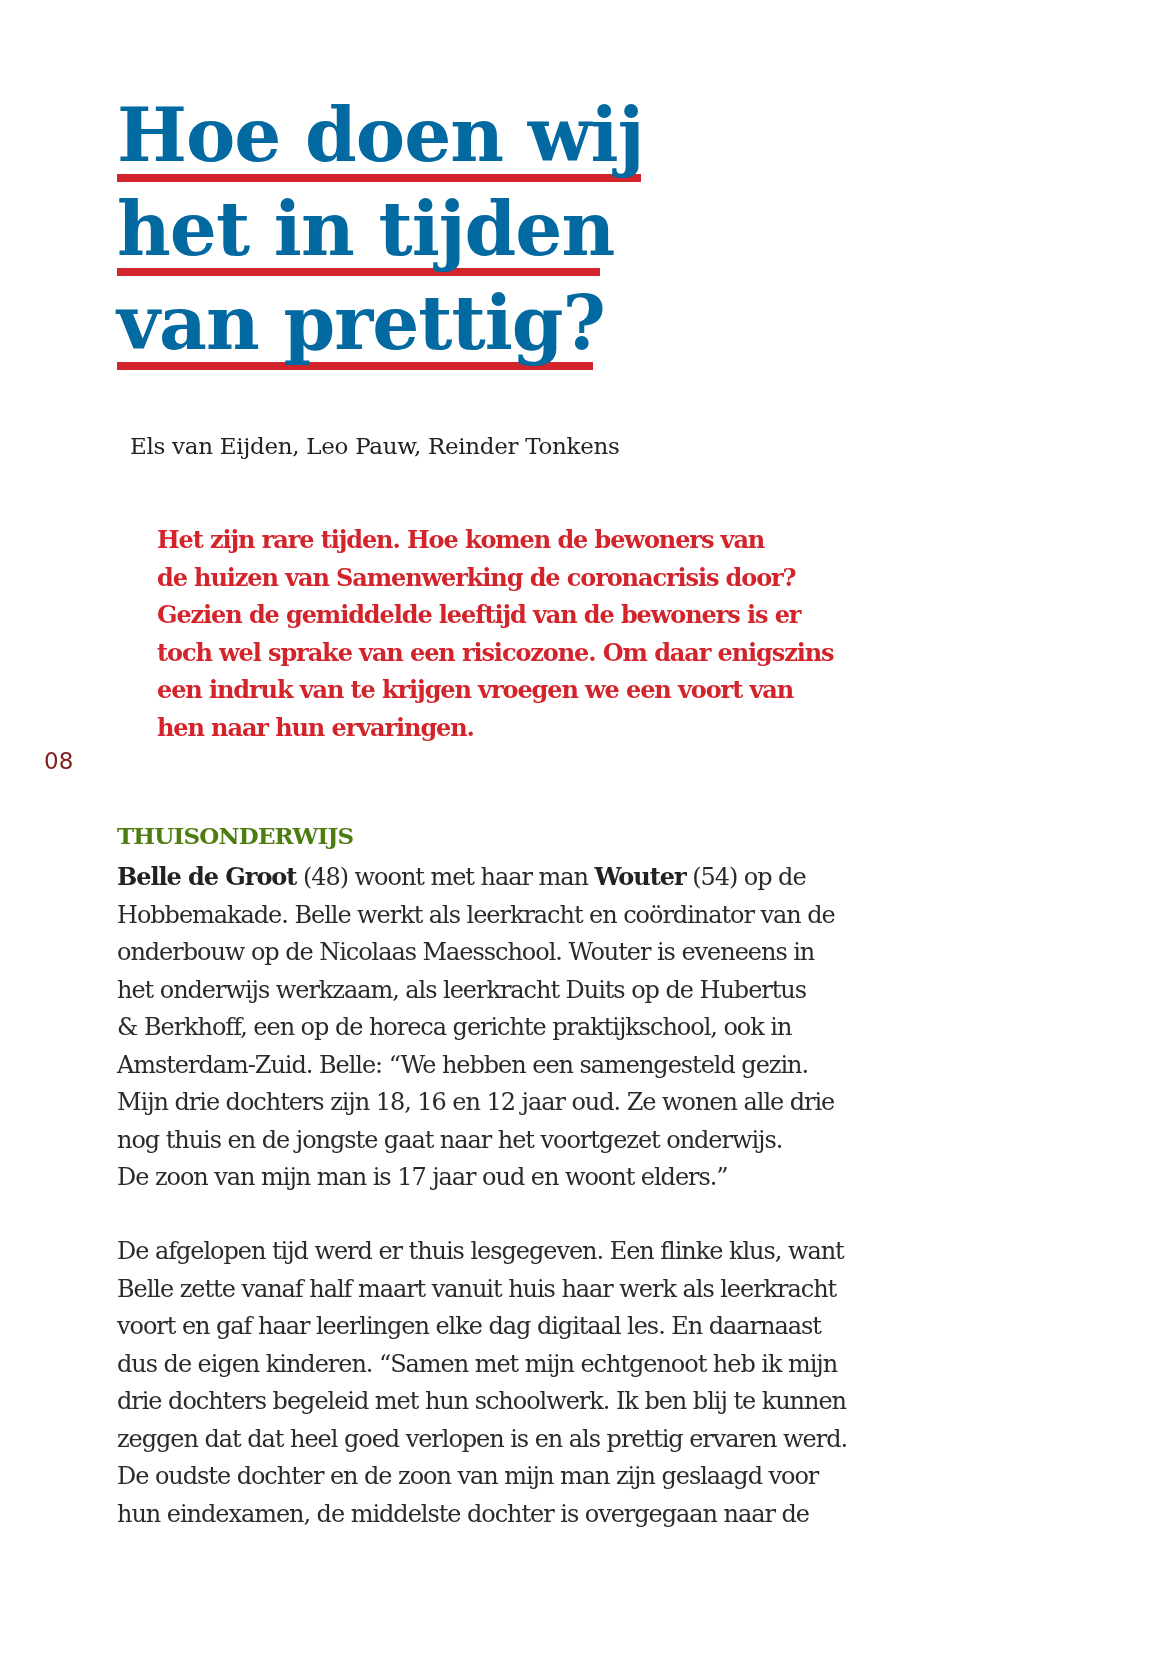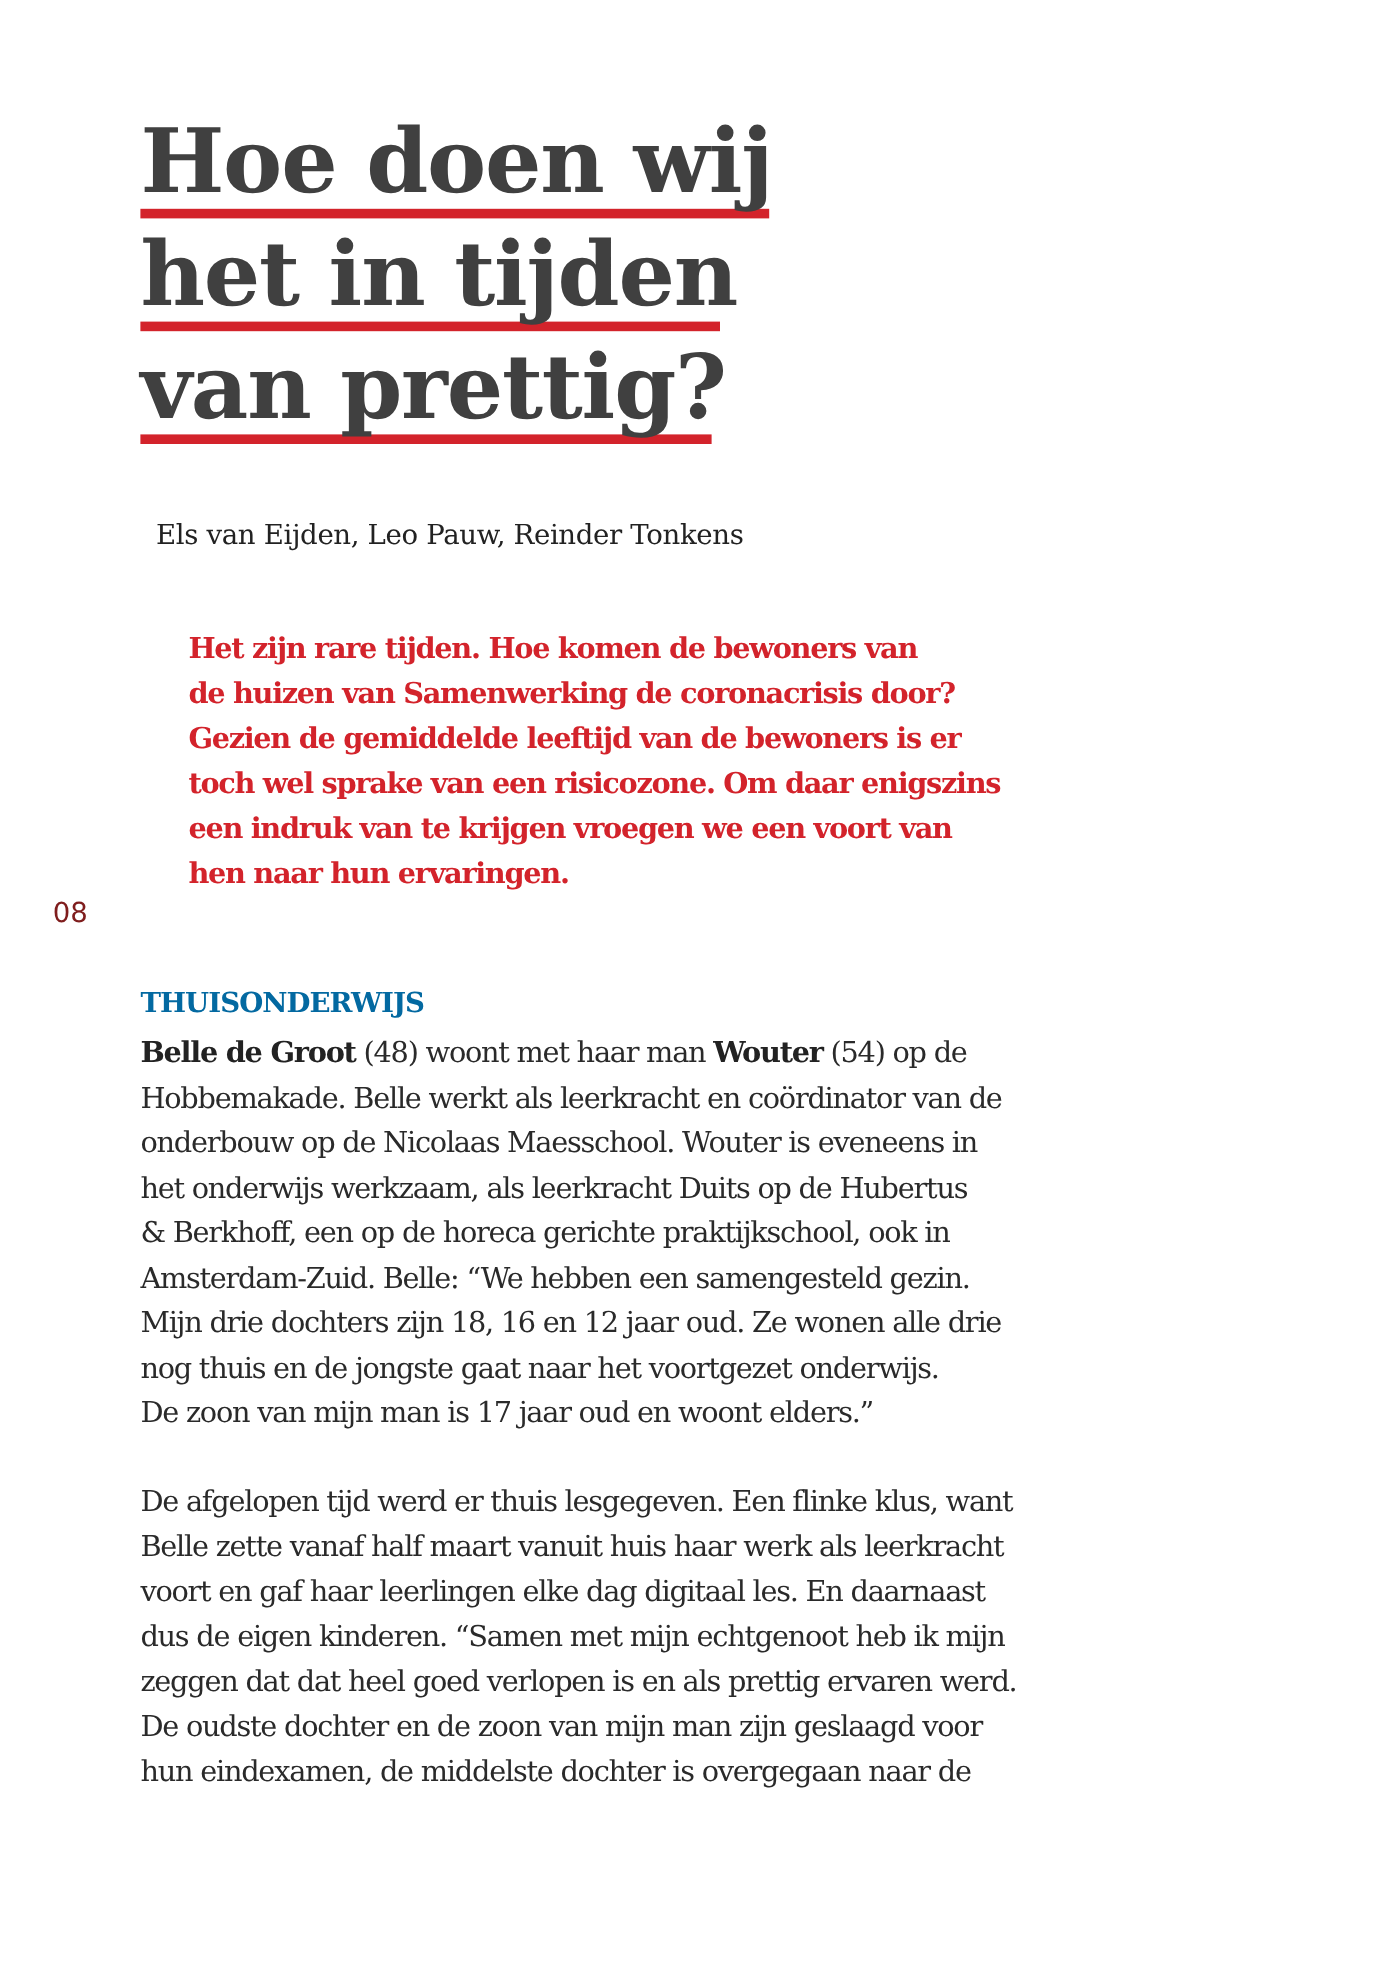--- a/index.html
+++ b/index.html
@@ -3,21 +3,21 @@
   <meta charset="utf-8">
   <style>
     html, body { margin: 0; padding: 0; background: #ffffff; }
     body { width: 1166px; height: 1654px; position: relative; overflow: hidden; }
     .page { position: absolute; left: 0; top: 0; width: 1166px; height: 1654px; background: #fff; }
 
     .title { position: absolute; left: 117px; top: 88px; margin: 0; }
     .title-line {
       display: block; position: relative;
       font-family: "DejaVu Serif", serif; font-weight: bold;
-      color: #404040; font-size: 74px; line-height: 94px; height: 94px;
+      color: #0369a1; font-size: 74px; line-height: 94px; height: 94px;
       letter-spacing: -1px; white-space: nowrap;
     }
     .title-line .txt { position: relative; z-index: 2; }
     .title-line .rule {
       position: absolute; left: 0; height: 8px; background: #d3232b; top: 86px; z-index: 1;
     }
     .l1 .rule { width: 524px; }
     .l2 .rule { width: 483px; }
     .l3 .rule { width: 476px; }
 
@@ -35,21 +35,21 @@
     .intro span { display: block; white-space: nowrap; }
 
     .pagenum {
       position: absolute; left: 44px; top: 748px; margin: 0;
       font-family: "DejaVu Sans", sans-serif; font-size: 23px; color: #7f1d1d;
     }
 
     .section-heading {
       position: absolute; left: 117px; top: 822px; margin: 0;
       font-family: "DejaVu Serif", serif; font-weight: bold; font-size: 23px;
-      color: #0369a1; letter-spacing: -0.8px;
+      color: #4d7c0f; letter-spacing: -0.8px;
     }
 
     .body-text {
       position: absolute; left: 117px; width: 860px; margin: 0;
       font-family: "DejaVu Serif", serif; font-size: 24px; line-height: 37.5px;
       color: #2a2a2a; letter-spacing: -1.05px;
     }
     .body-text .ln { display: block; white-space: nowrap; }
     .body-text b { font-weight: bold; color: #222; }
     .p1 { top: 858px; }
@@ -100,18 +100,19 @@
     <span class="ln">Mijn drie dochters zijn 18, 16 en 12 jaar oud. Ze wonen alle drie</span>
     <span class="ln">nog thuis en de jongste gaat naar het voortgezet onderwijs.</span>
     <span class="ln">De zoon van mijn man is 17 jaar oud en woont elders.”</span>
   </p>
 
   <p class="body-text p2">
     <span class="ln">De afgelopen tijd werd er thuis lesgegeven. Een flinke klus, want</span>
     <span class="ln">Belle zette vanaf half maart vanuit huis haar werk als leerkracht</span>
     <span class="ln">voort en gaf haar leerlingen elke dag digitaal les. En daarnaast</span>
     <span class="ln">dus de eigen kinderen. “Samen met mijn echtgenoot heb ik mijn</span>
+    <span class="ln">drie dochters begeleid met hun schoolwerk. Ik ben blij te kunnen</span>
     <span class="ln">zeggen dat dat heel goed verlopen is en als prettig ervaren werd.</span>
     <span class="ln">De oudste dochter en de zoon van mijn man zijn geslaagd voor</span>
     <span class="ln">hun eindexamen, de middelste dochter is overgegaan naar de</span>
   </p>
 
 </div>
 
 </body></html>

